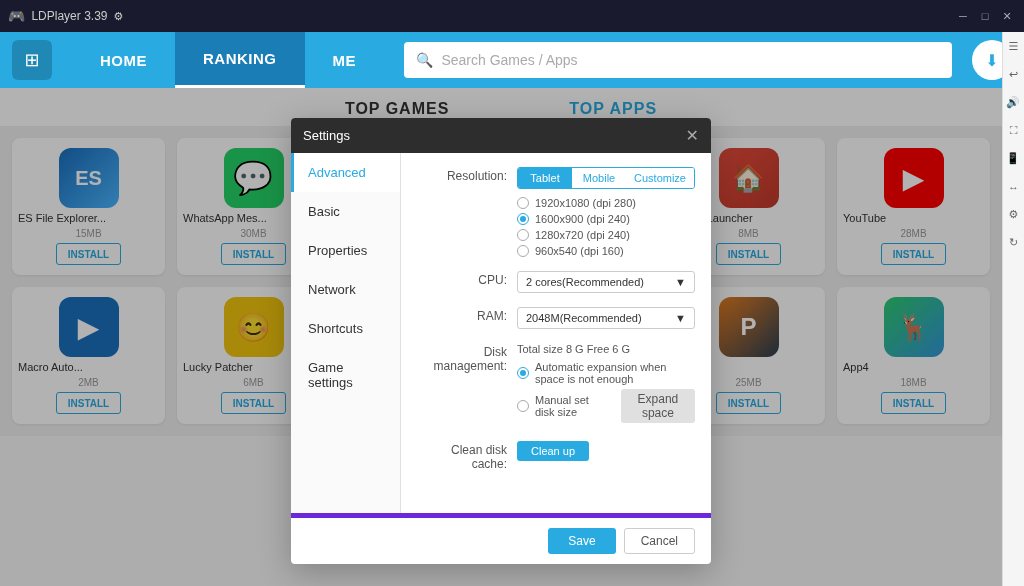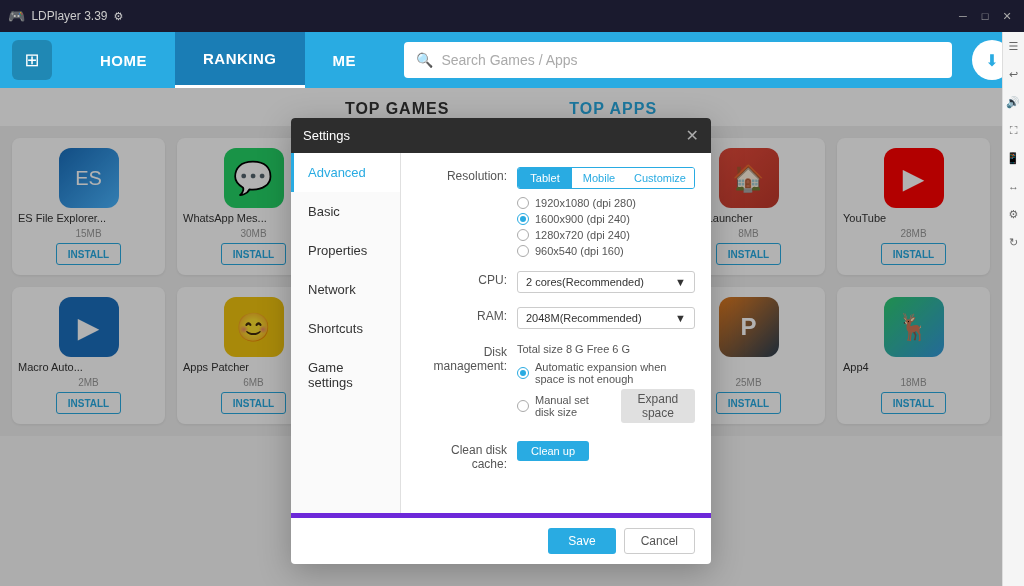--- a/index.html
+++ b/index.html
@@ -378,21 +378,21 @@
 <div class="content-area">
 
   <div class="top-headers">
     <span class="top-header-item">TOP GAMES</span>
     <span class="top-header-item blue">TOP APPS</span>
   </div>
 
   <div class="app-grid">
 
     <div class="app-card">
-      <div class="app-icon-wrapper icon-es" style="color:white; font-weight:normal; font-size:20px;text-align:right;">ES</div>
+      <div class="app-icon-wrapper icon-es" style="color:white; font-weight:bold; font-size:20px;text-align:right;">ES</div>
       <span class="app-name">ES File Explorer...</span>
       <span class="app-size">15MB</span>
       <button class="install-btn">INSTALL</button>
     </div>
     <div class="app-card">
       <div class="app-icon-wrapper icon-wa" style="color:white; font-size:32px;">💬</div>
       <span class="app-name">WhatsApp Mes...</span>
       <span class="app-size">30MB</span>
       <button class="install-btn">INSTALL</button>
     </div>
@@ -422,21 +422,21 @@
     </div>
 
     <div class="app-card">
       <div class="app-icon-wrapper icon-macro" style="color:white; font-size:28px;">▶</div>
       <span class="app-name">Macro Auto...</span>
       <span class="app-size">2MB</span>
       <button class="install-btn">INSTALL</button>
     </div>
     <div class="app-card">
       <div class="app-icon-wrapper icon-lucky" style="color:white; font-size:28px;">😊</div>
-      <span class="app-name">Apps Patcher</span>
+      <span class="app-name">Lucky Patcher</span>
       <span class="app-size">6MB</span>
       <button class="install-btn">INSTALL</button>
     </div>
     <div class="app-card">
       <div class="app-icon-wrapper icon-r" style="color:white; font-size:24px; font-weight:bold;">R</div>
       <span class="app-name">App1</span>
       <span class="app-size">10MB</span>
       <button class="install-btn">INSTALL</button>
     </div>
     <div class="app-card">

